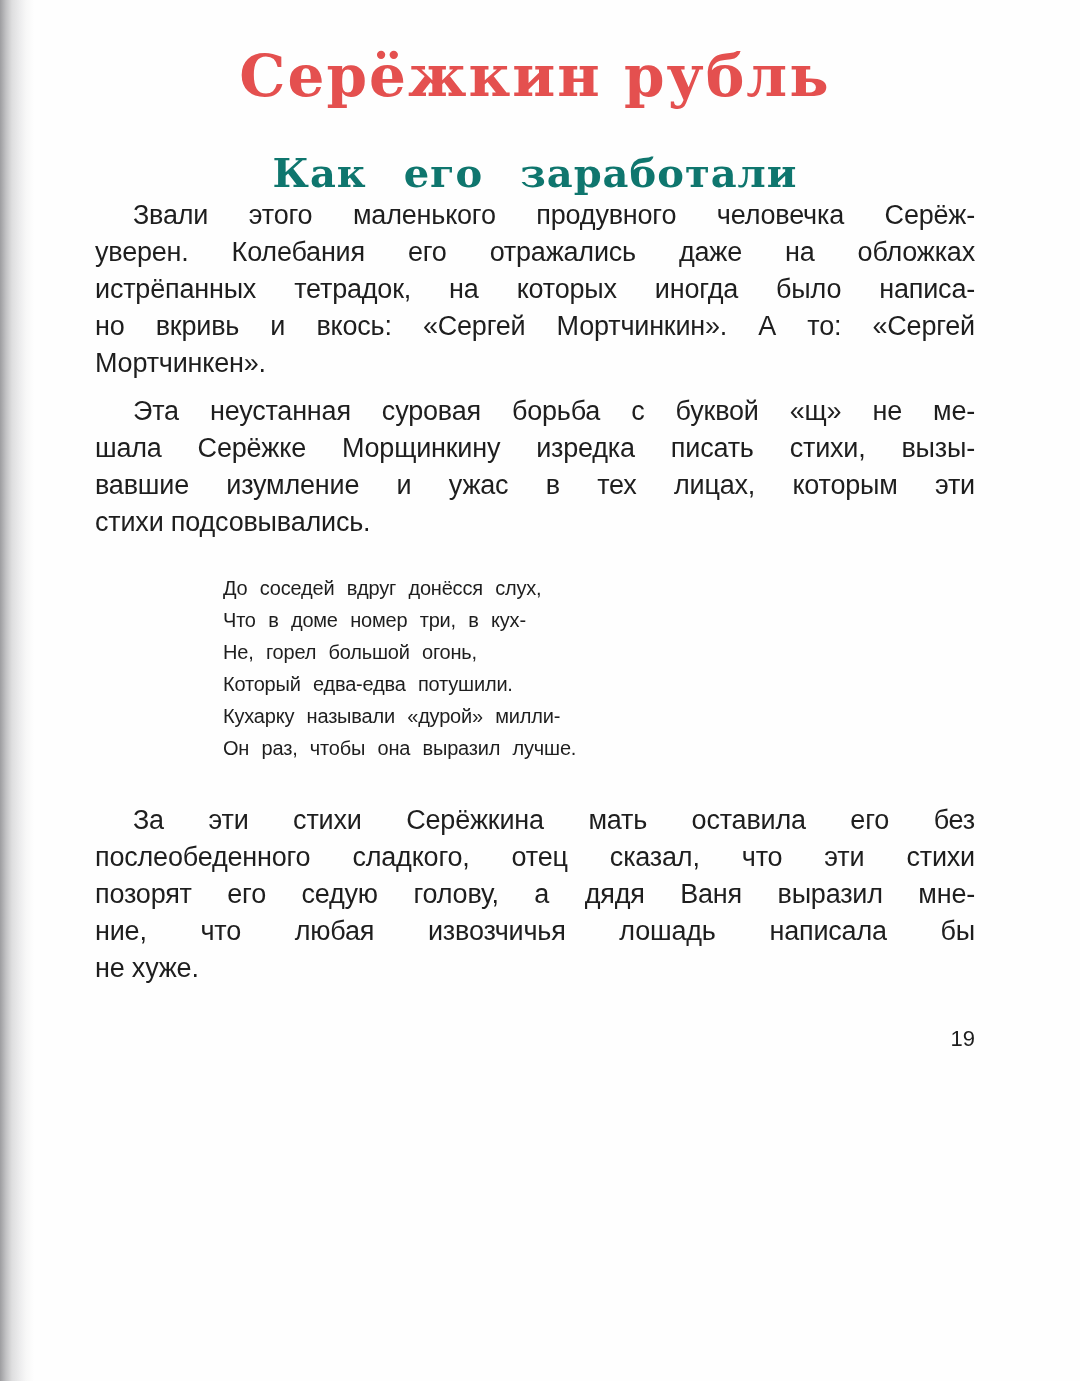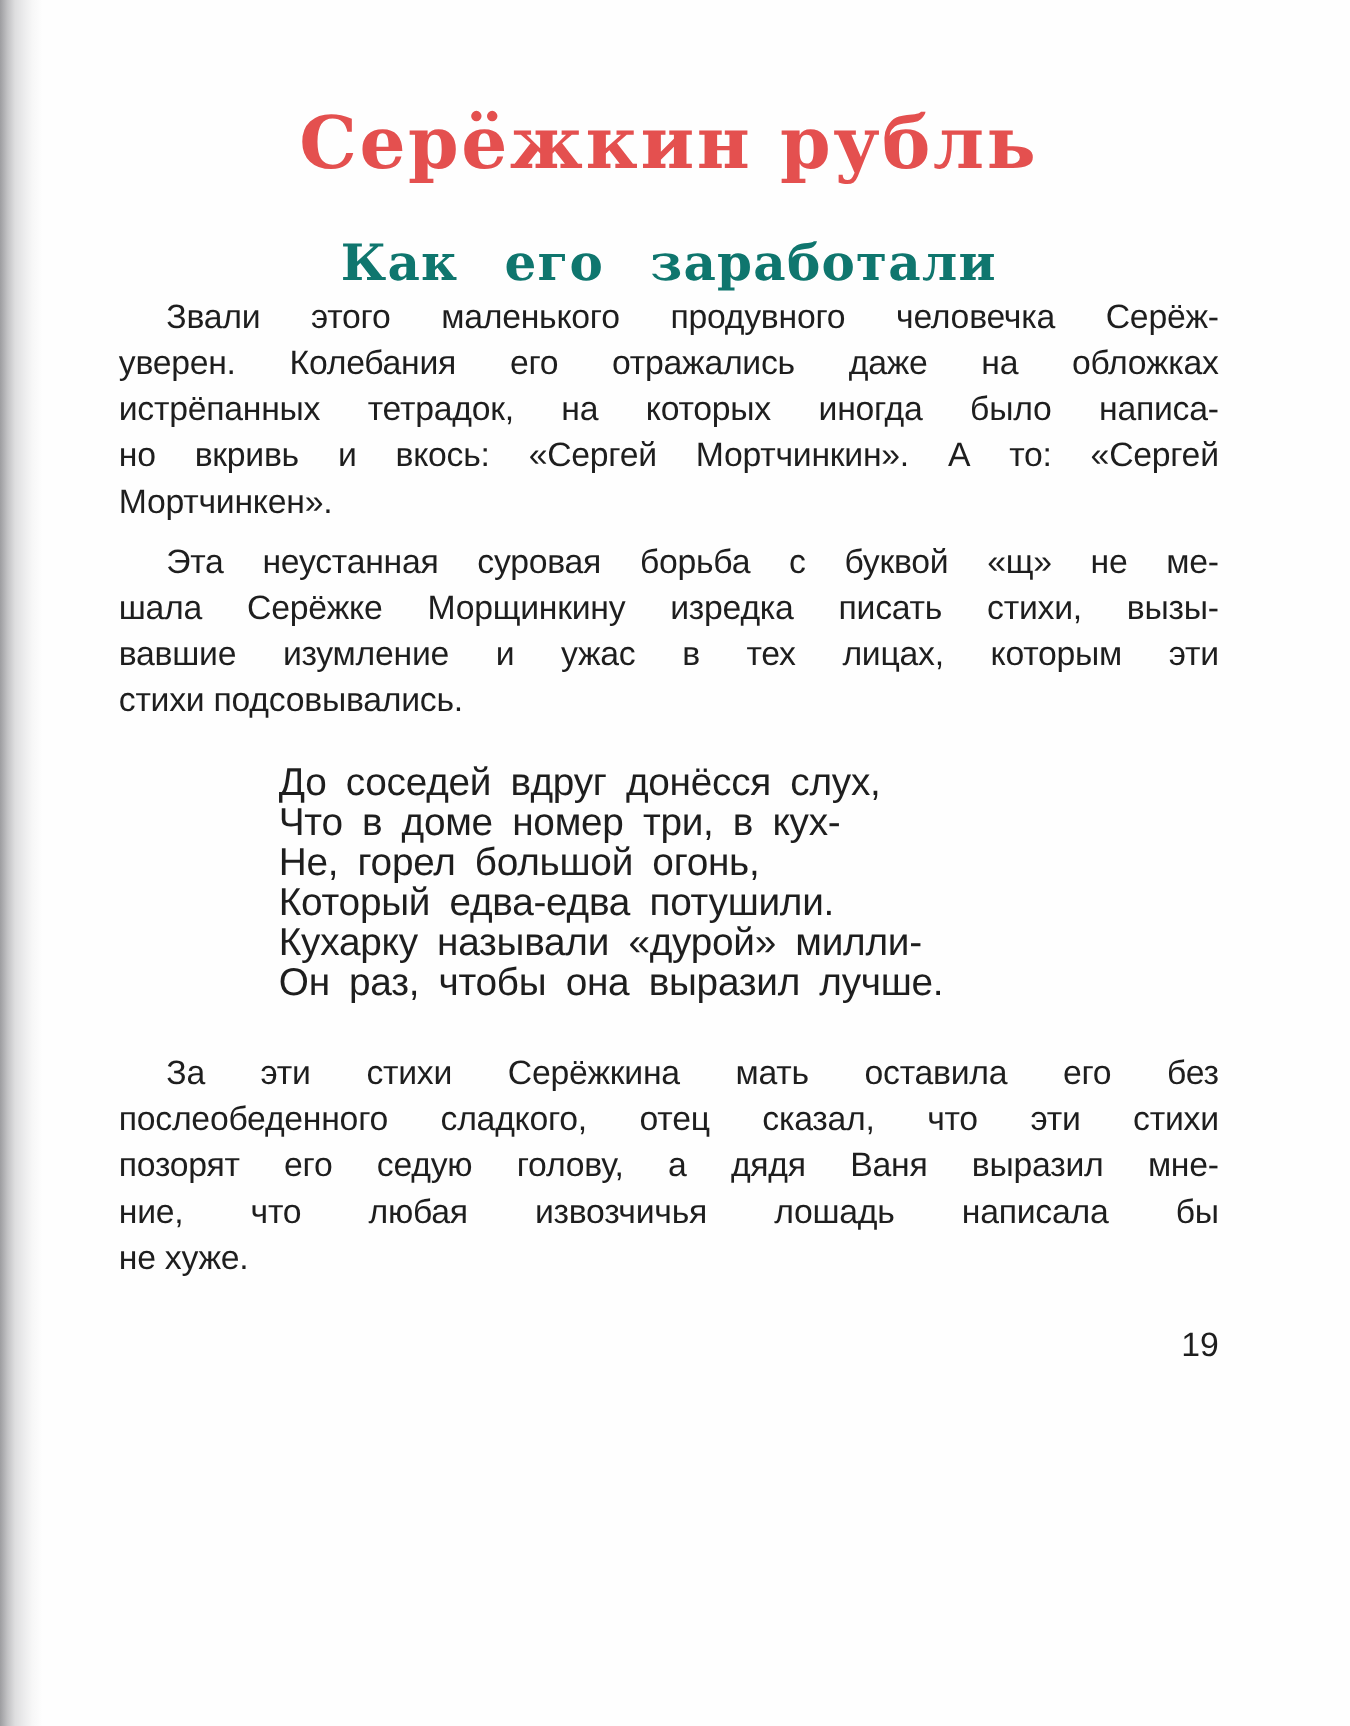--- a/index.html
+++ b/index.html
@@ -22,21 +22,21 @@
       #ededee 20px, #f7f7f7 26px, #fefefe 34px);
     pointer-events: none;
   }
   .content {
     position: absolute;
     left: 95px;
     right: 105px;
     top: 0;
   }
   .title {
-    margin-top: 78px;
+    margin-top: 40px;
     text-align: center;
     font-family: "DejaVu Serif", serif;
     font-weight: bold;
     font-size: 58px;
     line-height: 1.25;
     letter-spacing: 2px;
     color: #e4504f;
   }
   .subtitle {
     margin-top: 36px;
@@ -56,31 +56,31 @@
     white-space: normal;
   }
   .prose .line:first-child { padding-left: 38px; }
   .prose .line:last-child { text-align-last: left; }
   .p1 { }
   .p2 { margin-top: 11px; }
   .p3 { margin-top: 5px; }
   .poem {
     margin-top: 31px;
     margin-left: 128px;
-    font-size: 31px;
+    font-size: 20px;
     line-height: 32px;
     letter-spacing: -0.2px;
     word-spacing: 7px;
   }
   .poem .line { text-align: left; }
   .p4 { margin-top: 38px; }
   .page-number {
     margin-top: 33px;
     text-align: right;
-    font-size: 27px;
+    font-size: 22px;
     line-height: 37px;
     color: #1e1e1e;
   }
 </style>
 </head>
 <body>
 
 <div class="page">
   <div class="edge-shadow"></div>
   <div class="content">

